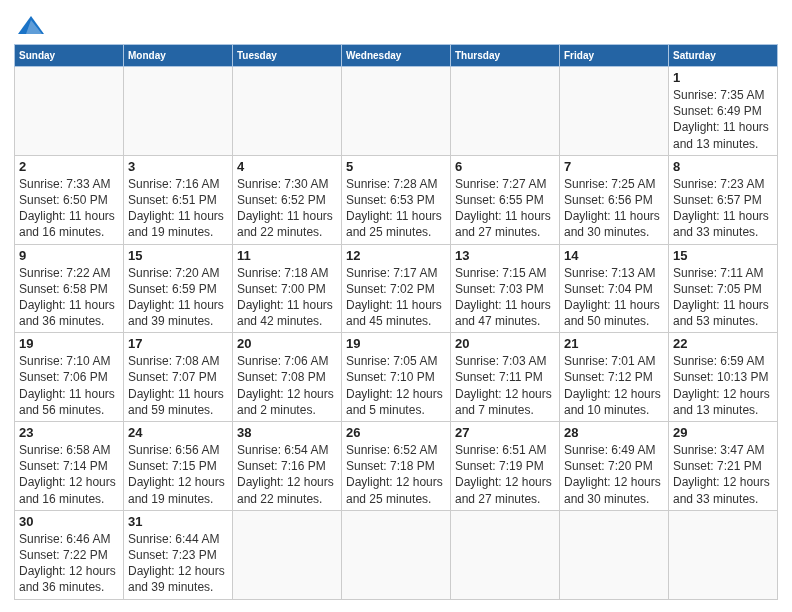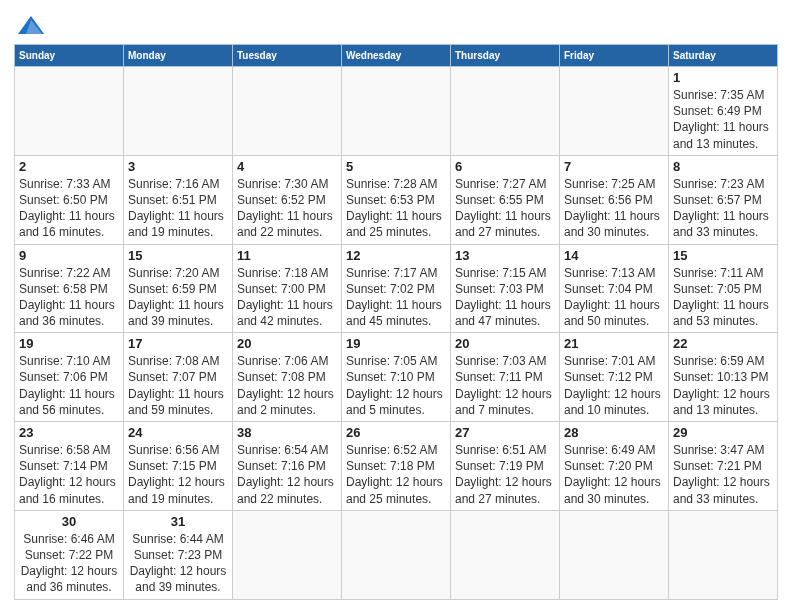--- a/index.html
+++ b/index.html
@@ -87,21 +87,20 @@
     .day-info {
       font-size: 12px;
       color: #333;
       line-height: 1.35;
     }
     .empty-cell {
       background: #f9f9f9;
     }
     .last-row td {
       height: 60px;
-      text-align: center;
     }
   </style>
 </head>
 <body>
 
 <div class="page">
   <div class="header">
     <div class="logo-area">
       <svg class="logo-icon" viewBox="0 0 30 24">
         <polygon points="15,2 28,20 2,20" fill="#1a73c7"></polygon>

